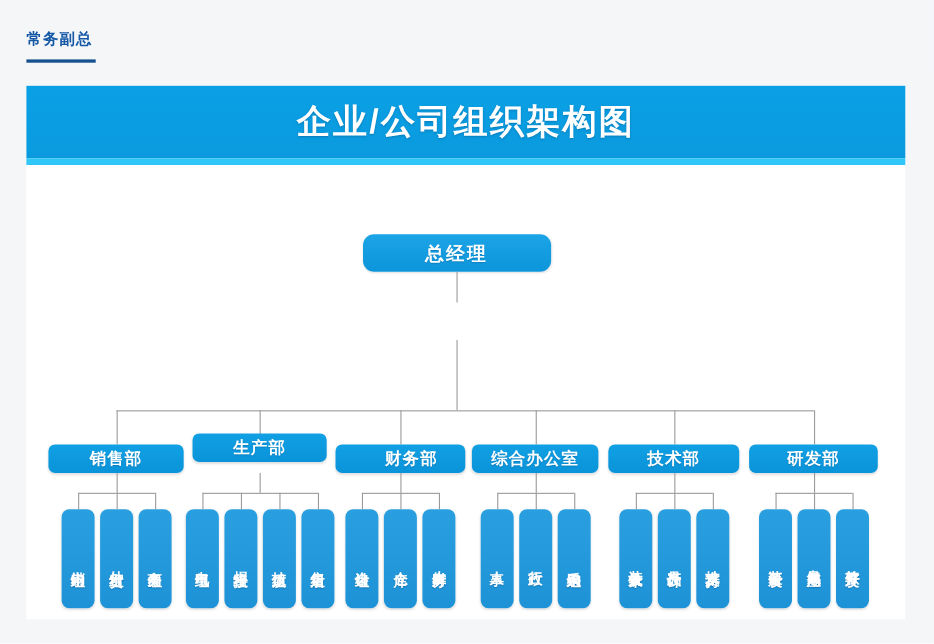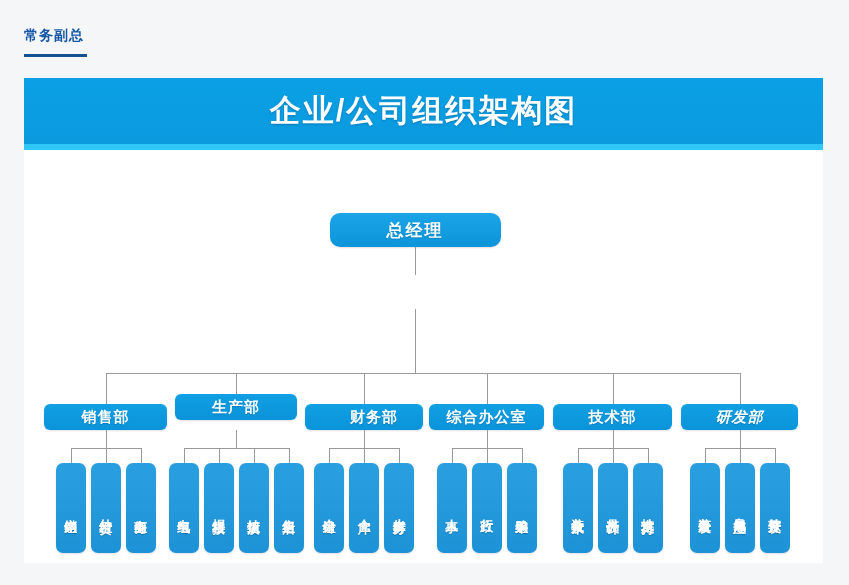--- a/index.html
+++ b/index.html
@@ -155,21 +155,21 @@
       <div class="node dept" style="left: 529px; top: 254px; width: 119px; height: 26px;">技术部</div>
       <div class="node leaf" style="left: 538.5px; top: 313px; width: 30px; height: 90px;">装备技术</div>
       <div class="node leaf" style="left: 573.5px; top: 313px; width: 30px; height: 90px;">产品设计</div>
       <div class="node leaf" style="left: 608.5px; top: 313px; width: 30px; height: 90px;">技术支持</div>
       <div class="ln v" style="left: 588.5px; top: 280px; height: 18px;"></div>
       <div class="ln h" style="left: 553.5px; top: 298px; width: 70px;"></div>
       <div class="ln v" style="left: 553.5px; top: 298px; height: 15px;"></div>
       <div class="ln v" style="left: 588.5px; top: 298px; height: 15px;"></div>
       <div class="ln v" style="left: 623.5px; top: 298px; height: 15px;"></div>
       <div class="ln v" style="left: 715.5px; top: 223px; height: 31px;"></div>
-      <div class="node dept" style="left: 657px; top: 254px; width: 117px; height: 26px; font-style: italic;">研发部</div>
+      <div class="node dept" style="left: 657px; top: 254px; width: 117px; height: 26px;">研发部</div>
       <div class="node leaf" style="left: 665.5px; top: 313px; width: 30px; height: 90px;">装备研发</div>
       <div class="node leaf" style="left: 700.5px; top: 313px; width: 30px; height: 90px;">臭氧应用</div>
       <div class="node leaf" style="left: 735.5px; top: 313px; width: 30px; height: 90px;">软件开发</div>
       <div class="ln v" style="left: 715.5px; top: 280px; height: 18px;"></div>
       <div class="ln h" style="left: 680.5px; top: 298px; width: 70px;"></div>
       <div class="ln v" style="left: 680.5px; top: 298px; height: 15px;"></div>
       <div class="ln v" style="left: 715.5px; top: 298px; height: 15px;"></div>
       <div class="ln v" style="left: 750.5px; top: 298px; height: 15px;"></div>
     </div>
 

